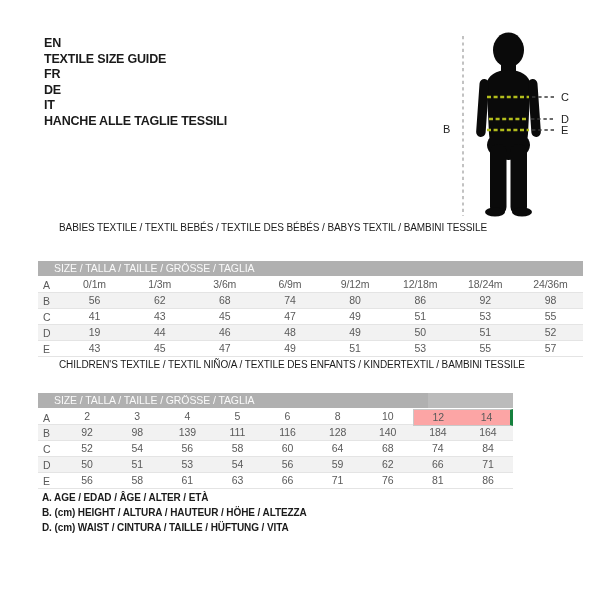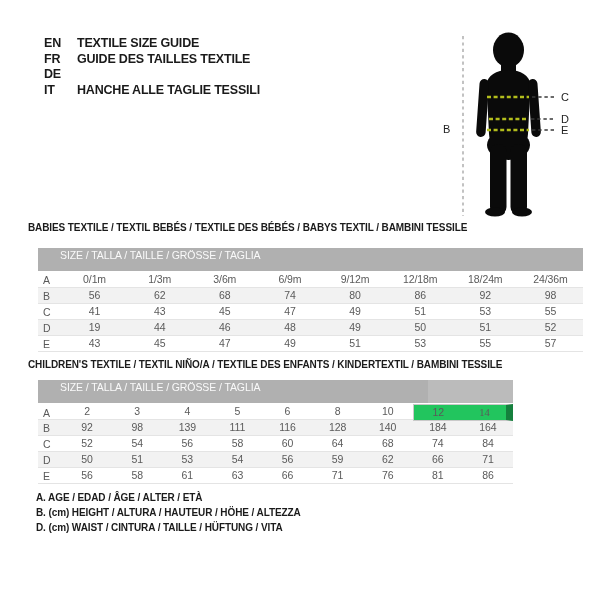--- a/index.html
+++ b/index.html
@@ -3,69 +3,68 @@
 <meta charset="utf-8">
 <style>
   * { margin:0; padding:0; box-sizing:border-box; }
   html,body { width:600px; height:600px; background:#ffffff;
     font-family:"Liberation Sans","DejaVu Sans",sans-serif; overflow:hidden; }
   .canvas { position:relative; width:600px; height:600px; background:#fff; }
 
   
   .langs { position:absolute; left:44px; top:36px; }
   .lang-row { display:flex; font-weight:bold; font-size:12.5px; line-height:15.6px;
-    color:#1a1a1a; letter-spacing:-0.2px; }
+    color:#1a1a1a; letter-spacing:-0.2px;flex-direction:column; }
   .lang-code { width:33px; }
 
   
   .figure { position:absolute; left:435px; top:18px; width:165px; height:212px; }
   .measure-label { font-size:11px; fill:#222; font-family:"Liberation Sans","DejaVu Sans",sans-serif; }
 
   
-  .section-title { position:absolute; left:28px; font-size:10px; font-weight:bold;
+  .section-title { position:absolute; left:59px; font-size:10px; font-weight:normal;
     color:#1b1b1b; letter-spacing:-0.1px; white-space:nowrap; }
   .title-babies { top:222px; }
   .title-children { top:359px; }
 
   
   .size-table { position:absolute; left:38px; }
   .babies { top:248px; width:545px; }
   .children { top:380px; width:475px; }
-  .thead { height:23px; background:#b0b0b0; color:#fafafa; font-size:10.5px;
-    line-height:15px; padding-left:22px; letter-spacing:-0.1px; margin-bottom:1px; }
+  .thead { height:15px; background:#b0b0b0; color:#fafafa; font-size:10.5px;
+    line-height:15px; padding-left:16px; letter-spacing:-0.1px; margin-bottom:1px;margin-top:13px; }
   .children .thead { background:linear-gradient(to right,#b0b0b0 82%,#bbbbbb 82%); }
   .trow { display:grid; height:16px; align-items:center; font-size:10.5px;
     color:#5a5a5a; border-bottom:1px solid #e4e4e4; letter-spacing:-0.1px; }
   .babies .trow { grid-template-columns:24px repeat(8,1fr); }
   .children .trow { grid-template-columns:24px repeat(9,1fr); }
   .tbody .trow:nth-child(even) { background:#f2f2f2; }
   .tlabel { padding-left:5px; }
   .tcell { text-align:center; height:100%; line-height:15px; }
-  .boxed { background:#22c55e; border-top:1px solid #c9c9c9; border-bottom:1px solid #c9c9c9; }
+  .boxed { background:#fca5a5; border-top:1px solid #c9c9c9; border-bottom:1px solid #c9c9c9; }
   .boxed-l { border-left:1px solid #c9c9c9; }
-  .boxed-r { border-right:7px solid #15803d;font-family:Liberation Serif, serif; }
-
-  
-  .legend { position:absolute; left:36px; top:490px; }
+  .boxed-r { border-right:3px solid #15803d; }
+
+  
+  .legend { position:absolute; left:42px; top:490px; }
   .legend-line { font-size:10px; font-weight:bold; color:#1b1b1b;
     line-height:15.2px; letter-spacing:-0.1px; }
 </style>
 </head>
 <body>
 
 <div class="canvas">
 
   <div class="langs">
     <div class="lang-row">
       <span class="lang-code">EN</span>
       <span class="lang-title">TEXTILE SIZE GUIDE</span>
     </div>
     <div class="lang-row">
       <span class="lang-code">FR</span>
-      <span class="lang-title">GUIDE DES TAILLES TEXTILE</span>
     </div>
     <div class="lang-row">
       <span class="lang-code">DE</span>
     </div>
     <div class="lang-row">
       <span class="lang-code">IT</span>
       <span class="lang-title">HANCHE ALLE TAGLIE TESSILI</span>
     </div>
   </div>
 

